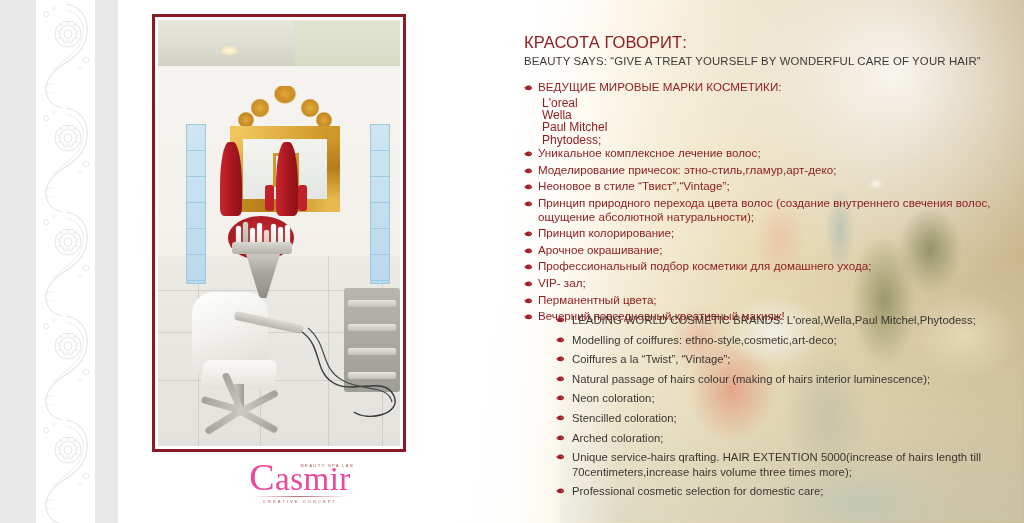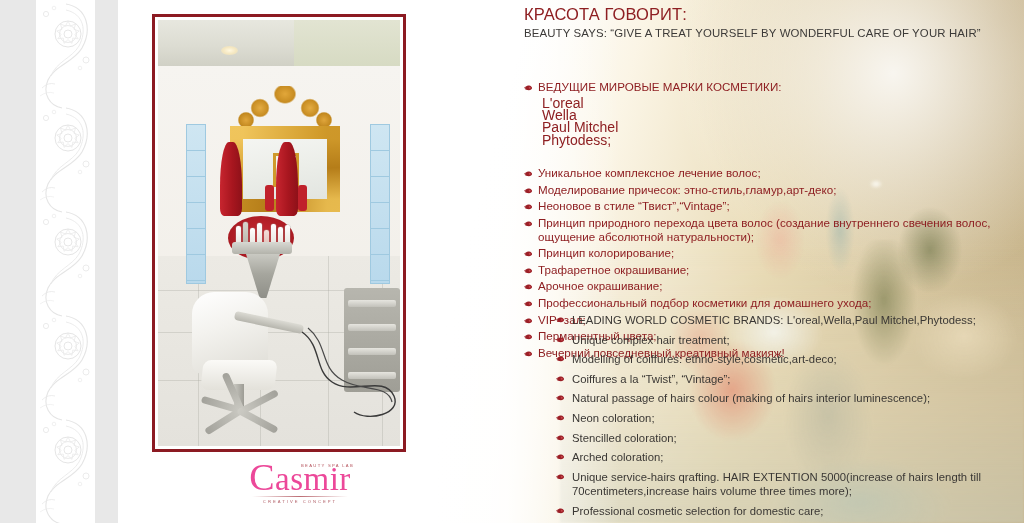--- a/index.html
+++ b/index.html
@@ -260,21 +260,21 @@
     background: linear-gradient(90deg, rgba(176,96,104,0) 0%, rgba(166,60,70,.75) 50%, rgba(176,96,104,0) 100%);
   }
   .logo-sub {
     position:absolute; left:0; right:0; top: 39px;
     font-size: 4.2px; letter-spacing: 2px; color: #b26068; white-space: nowrap;
   }
 
   
   .heading-block {
     position: absolute;
-    left: 524px; top: 4px;
+    left: 524px; top: 32px;
     width: 490px;
   }
   .h-ru {
     color: #8e1f22;
     font-size: 16.5px;
     line-height: 20px;
     letter-spacing: .1px;
     white-space: nowrap;
   }
   .h-en {
@@ -313,22 +313,22 @@
     font-size: 11.6px;
     line-height: 13.6px;
     color: #8e1f22;
     letter-spacing: .02px;
   }
   .en-list .li-text { color: #3a3734; font-size: 11.3px; line-height: 14.4px; }
   .en-list .li { margin-bottom: 5.2px; padding-left: 16px; }
   .en-list .bullet { top: 3px; }
 
   .brands {
-    margin: 0 0 20px 18px;
-    font-size: 14px;
+    margin: 0 0 0 18px;
+    font-size: 12px;
     line-height: 12.4px;
     color: #8e1f22;
   }
   .wrap2 { white-space: normal; }
 </style>
 </head>
 <body>
 
 <div id="page">
 
@@ -517,28 +517,20 @@
           <circle cx="6.4" cy="4.2" r="1.1" fill="#c8454c"></circle>
         </svg>
       <span class="li-text">Принцип колорирование;</span>
     </div>
     <div class="li">
       <svg class="bullet" viewBox="0 0 10 9">
           <path d="M1.2 5.4 C1.2 2.9 3.4 1.4 5.6 1.8 C7.6 2.1 9 3.4 9 4.6 C9 5.9 7.4 6.9 5.4 6.9 C3.2 6.9 1.2 6.6 1.2 5.4 Z" fill="#9b1f26"></path>
           <path d="M0.2 4.4 C1.6 3.3 3.2 3.2 4.4 3.9" fill="none" stroke="#9b1f26" stroke-width="1"></path>
           <circle cx="6.4" cy="4.2" r="1.1" fill="#c8454c"></circle>
         </svg>
-      <span class="li-text">Трафаретное окрашивание;</span>
-    </div>
-    <div class="li">
-      <svg class="bullet" viewBox="0 0 10 9">
-          <path d="M1.2 5.4 C1.2 2.9 3.4 1.4 5.6 1.8 C7.6 2.1 9 3.4 9 4.6 C9 5.9 7.4 6.9 5.4 6.9 C3.2 6.9 1.2 6.6 1.2 5.4 Z" fill="#9b1f26"></path>
-          <path d="M0.2 4.4 C1.6 3.3 3.2 3.2 4.4 3.9" fill="none" stroke="#9b1f26" stroke-width="1"></path>
-          <circle cx="6.4" cy="4.2" r="1.1" fill="#c8454c"></circle>
-        </svg>
       <span class="li-text">Арочное окрашивание;</span>
     </div>
     <div class="li">
       <svg class="bullet" viewBox="0 0 10 9">
           <path d="M1.2 5.4 C1.2 2.9 3.4 1.4 5.6 1.8 C7.6 2.1 9 3.4 9 4.6 C9 5.9 7.4 6.9 5.4 6.9 C3.2 6.9 1.2 6.6 1.2 5.4 Z" fill="#9b1f26"></path>
           <path d="M0.2 4.4 C1.6 3.3 3.2 3.2 4.4 3.9" fill="none" stroke="#9b1f26" stroke-width="1"></path>
           <circle cx="6.4" cy="4.2" r="1.1" fill="#c8454c"></circle>
         </svg>
       <span class="li-text">Профессиональный подбор косметики для домашнего ухода;</span>
     </div>
@@ -576,28 +568,20 @@
           <circle cx="6.4" cy="4.2" r="1.1" fill="#c8454c"></circle>
         </svg>
       <span class="li-text">LEADING WORLD COSMETIC BRANDS: L'oreal,Wella,Paul Mitchel,Phytodess;</span>
     </div>
     <div class="li">
       <svg class="bullet" viewBox="0 0 10 9">
           <path d="M1.2 5.4 C1.2 2.9 3.4 1.4 5.6 1.8 C7.6 2.1 9 3.4 9 4.6 C9 5.9 7.4 6.9 5.4 6.9 C3.2 6.9 1.2 6.6 1.2 5.4 Z" fill="#9b1f26"></path>
           <path d="M0.2 4.4 C1.6 3.3 3.2 3.2 4.4 3.9" fill="none" stroke="#9b1f26" stroke-width="1"></path>
           <circle cx="6.4" cy="4.2" r="1.1" fill="#c8454c"></circle>
         </svg>
-      <span class="li-text">Unique complex hair  treatment;</span>
-    </div>
-    <div class="li">
-      <svg class="bullet" viewBox="0 0 10 9">
-          <path d="M1.2 5.4 C1.2 2.9 3.4 1.4 5.6 1.8 C7.6 2.1 9 3.4 9 4.6 C9 5.9 7.4 6.9 5.4 6.9 C3.2 6.9 1.2 6.6 1.2 5.4 Z" fill="#9b1f26"></path>
-          <path d="M0.2 4.4 C1.6 3.3 3.2 3.2 4.4 3.9" fill="none" stroke="#9b1f26" stroke-width="1"></path>
-          <circle cx="6.4" cy="4.2" r="1.1" fill="#c8454c"></circle>
-        </svg>
       <span class="li-text">Modelling of coiffures: ethno-style,cosmetic,art-deco;</span>
     </div>
     <div class="li">
       <svg class="bullet" viewBox="0 0 10 9">
           <path d="M1.2 5.4 C1.2 2.9 3.4 1.4 5.6 1.8 C7.6 2.1 9 3.4 9 4.6 C9 5.9 7.4 6.9 5.4 6.9 C3.2 6.9 1.2 6.6 1.2 5.4 Z" fill="#9b1f26"></path>
           <path d="M0.2 4.4 C1.6 3.3 3.2 3.2 4.4 3.9" fill="none" stroke="#9b1f26" stroke-width="1"></path>
           <circle cx="6.4" cy="4.2" r="1.1" fill="#c8454c"></circle>
         </svg>
       <span class="li-text">Coiffures a la “Twist”, “Vintage”;</span>
     </div>

